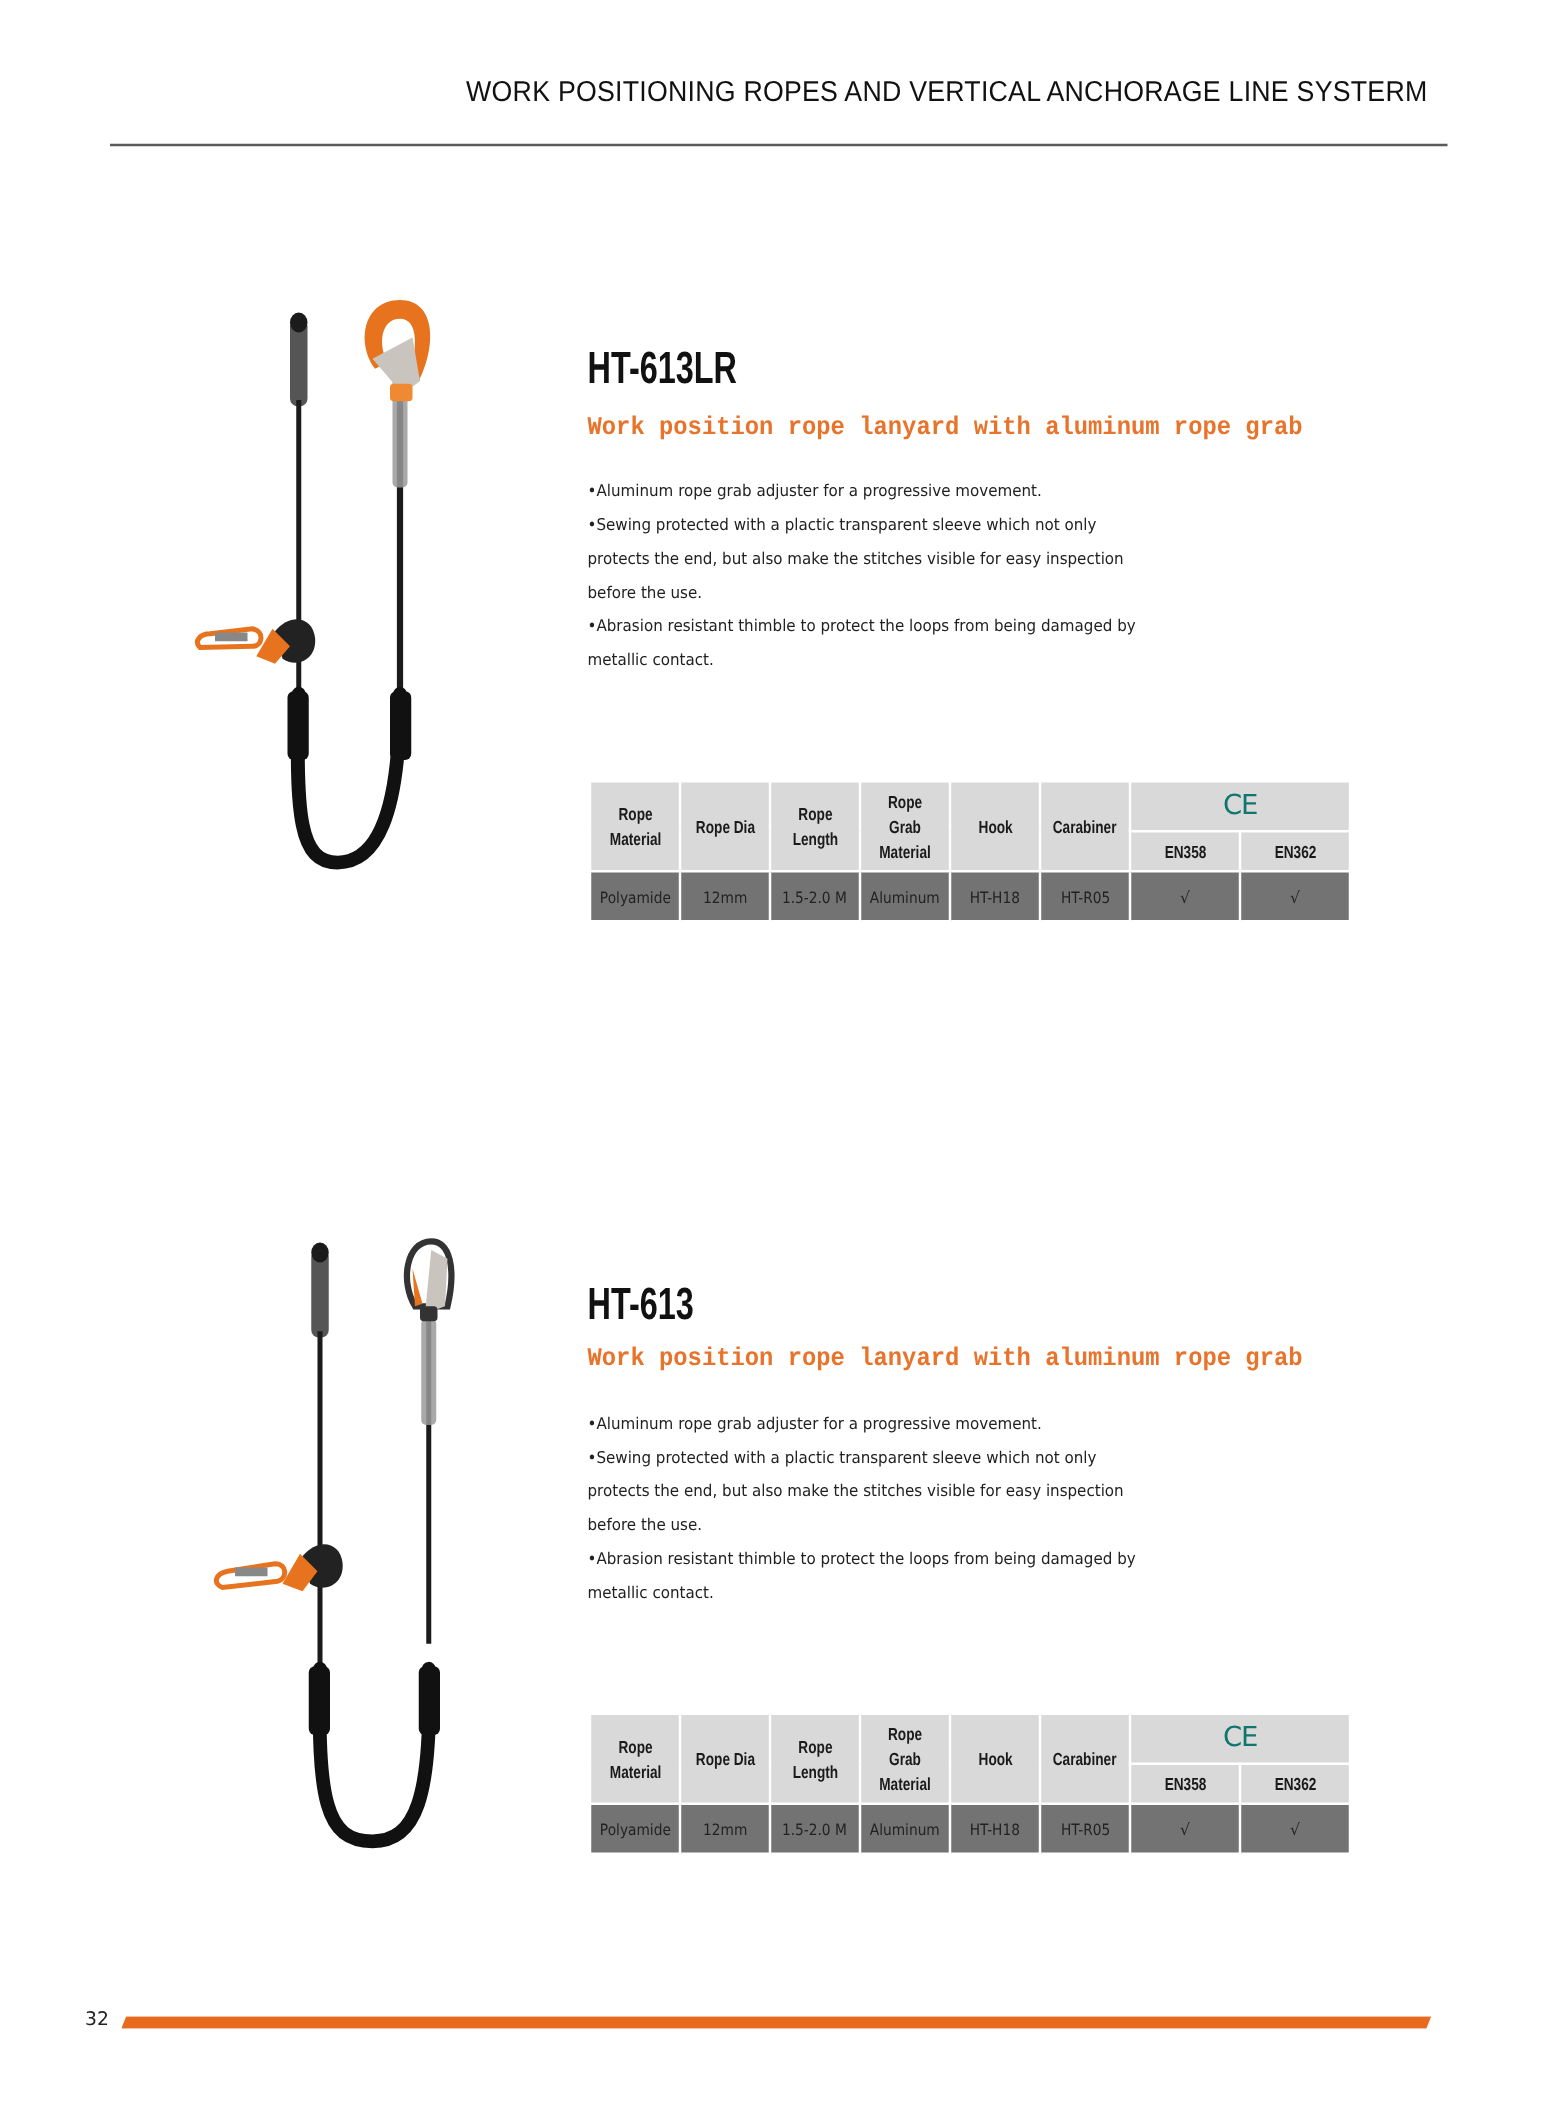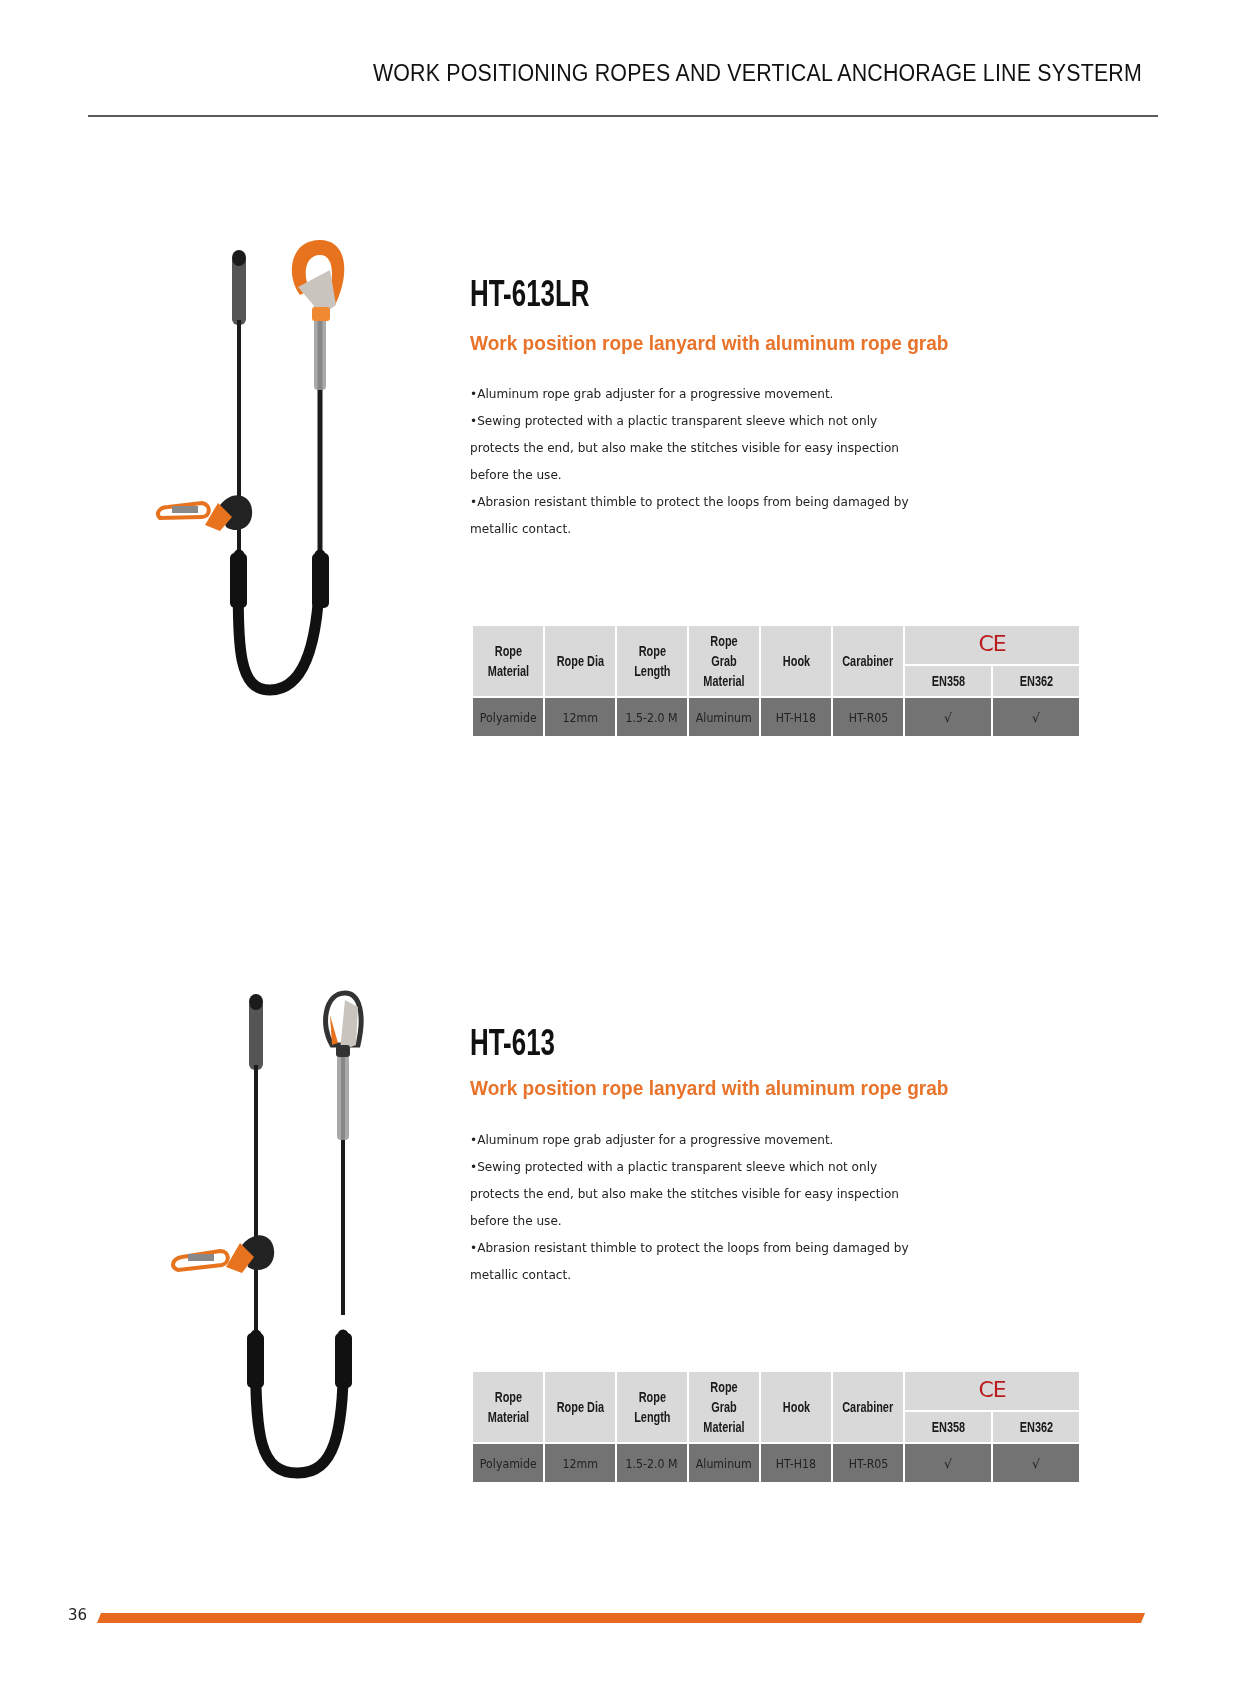--- a/index.html
+++ b/index.html
@@ -5,35 +5,35 @@
   html, body { margin:0; padding:0; background:#ffffff; }
   body { width:1241px; height:1684px; position:relative; overflow:hidden; font-family:"Liberation Sans", sans-serif; color:#1a1a1a; }
   .header-title { position:absolute; left:300px; top:60px; width:857px; text-align:center; font-family:"Liberation Sans", sans-serif; font-size:23px; letter-spacing:0.2px; color:#111; white-space:nowrap; }
   .header-title span { display:inline-block; transform:scaleX(0.93); transform-origin:right center; }
   .header-rule { position:absolute; left:88px; top:115px; width:1070px; height:2px; background:#5a5a5a; }
 
   .product { position:absolute; left:0; width:1241px; }
   .p-image { position:absolute; }
   .p-title { position:absolute; left:470px; font-family:"Liberation Sans", sans-serif; font-weight:bold; font-size:36px; line-height:36px; color:#111; letter-spacing:0px; }
   .p-title span { display:inline-block; transform:scaleX(0.72); transform-origin:left center; }
-  .p-subtitle { position:absolute; left:470px; font-family:Liberation Sans, sans-serif; font-weight:bold; font-size:20.5px; line-height:26px; color:#e8732a; white-space:nowrap;text-align:right; }
+  .p-subtitle { position:absolute; left:470px; font-family:Liberation Mono, monospace; font-weight:bold; font-size:20.5px; line-height:26px; color:#e8732a; white-space:nowrap;text-align:right; }
   .p-subtitle span { display:inline-block; transform:scaleX(0.93); transform-origin:left center; }
   .p-bullets { position:absolute; left:470px; width:620px; font-family:"DejaVu Sans", sans-serif; font-size:13px; line-height:27px; color:#222; }
   .p-bullets p { margin:0; white-space:nowrap; }
   .p-bullets p span { display:inline-block; transform:scaleX(0.93); transform-origin:left center; }
 
   table.spec { position:absolute; left:471px; border-collapse:collapse; table-layout:fixed; width:608px;margin-top:47px; }
   table.spec th, table.spec td { border:2px solid #ffffff; text-align:center; vertical-align:middle; padding:0; }
   table.spec th { background:#d9d9d9; font-family:"Liberation Sans", sans-serif; font-weight:bold; font-size:14px; line-height:20px; color:#1a1a1a; }
   table.spec th .cond { display:inline-block; transform:scaleX(0.78); }
   table.spec td { background:#737373; height:38px; font-family:"DejaVu Sans", sans-serif; font-size:12.5px; color:#222; }
   table.spec td .cond { display:inline-block; transform:scaleX(0.88); }
   table.spec tr.h1 th { height:38px; }
   table.spec tr.h2 th { height:30px; }
-  .ce-mark { font-family:"DejaVu Sans", sans-serif; font-weight:normal; font-size:22px; letter-spacing:-1px; color:#b91c1c; }
+  .ce-mark { font-family:"DejaVu Sans", sans-serif; font-weight:normal; font-size:22px; letter-spacing:-1px; color:#0f766e; }
 
   .footer-num { position:absolute; left:68px; top:1606px; font-family:"DejaVu Sans", sans-serif; font-size:15px; color:#222; }
   .footer-bar { position:absolute; left:97px; top:1613px; width:1048px; height:10px; background:#e86a1e; clip-path:polygon(4px 0, 100% 0, calc(100% - 4px) 100%, 0 100%); }
 </style>
 </head>
 <body>
 
 <div class="header-title"><span>WORK POSITIONING ROPES AND VERTICAL ANCHORAGE LINE SYSTERM</span></div>
 <div class="header-rule"></div>
 
@@ -177,14 +177,14 @@
       <td><span class="cond">Aluminum</span></td>
       <td><span class="cond">HT-H18</span></td>
       <td><span class="cond">HT-R05</span></td>
       <td><span>√</span></td>
       <td><span>√</span></td>
     </tr>
   </tbody>
     </table>
 </section>
 
-<div class="footer-num">36</div>
+<div class="footer-num">32</div>
 <div class="footer-bar"></div>
 
 </body></html>

